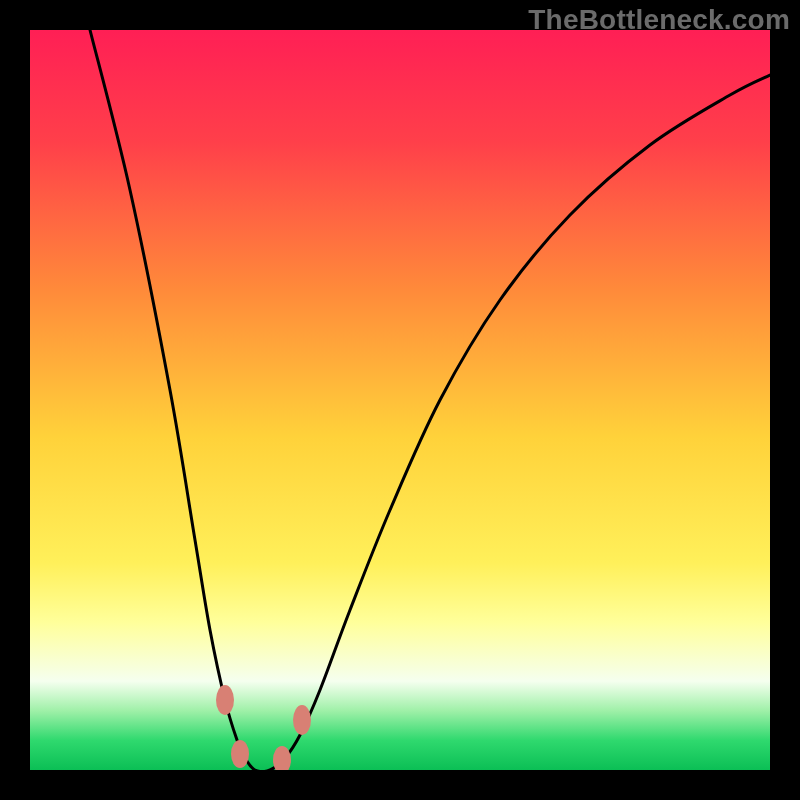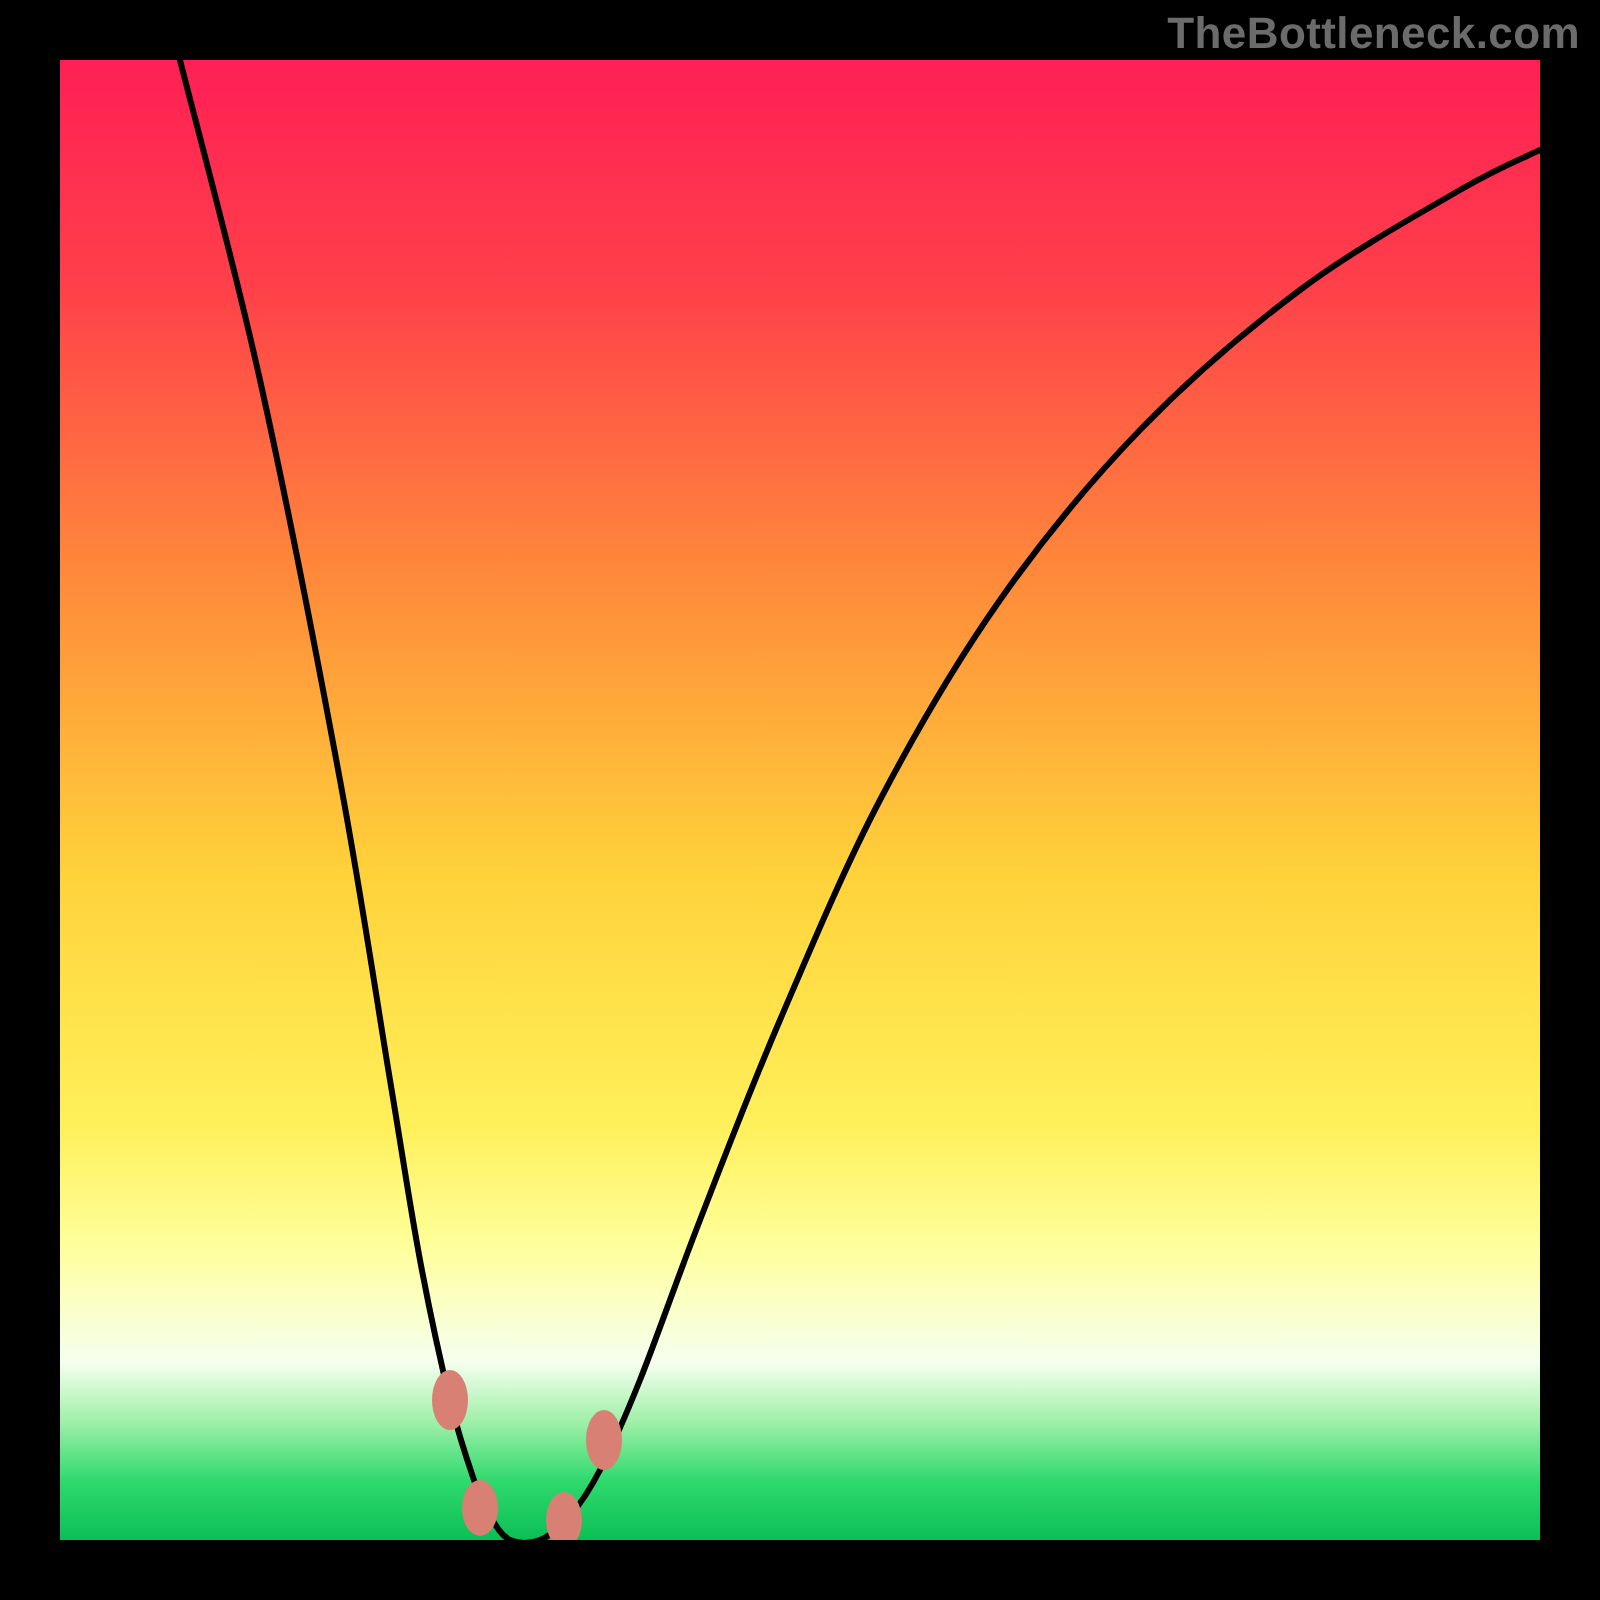--- a/index.html
+++ b/index.html
@@ -31,21 +31,21 @@
     left: 0;
     top: 0;
     width: 100%;
     height: 100%;
   }
   .watermark {
     position: absolute;
     top: 4px;
     right: 10px;
     font-family: Arial, Helvetica, sans-serif;
-    font-size: 22px;
+    font-size: 28px;
     font-weight: 600;
     color: #6b6b6b;
     letter-spacing: 0.2px;
   }
   svg.curve {
     position: absolute;
     left: 0;
     top: 0;
     width: 100%;
     height: 100%;

